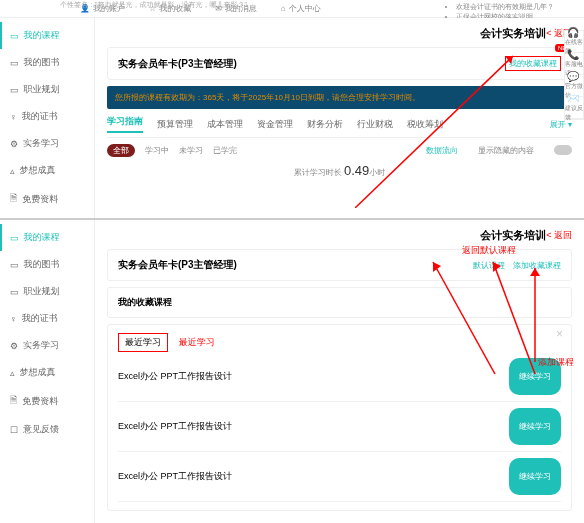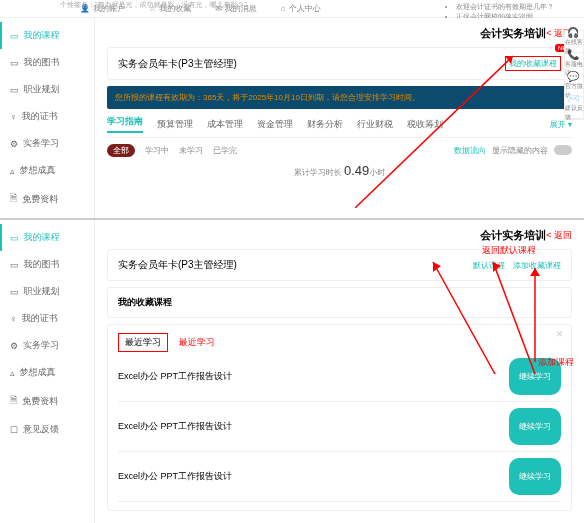--- a/index.html
+++ b/index.html
@@ -12,30 +12,30 @@
 .section{display:flex}
 .sidebar{width:95px;background:#fff;padding:4px 0;border-right:1px solid #eee}
 .sidebar .item{padding:7px 10px;font-size:9px;color:#666;display:flex;align-items:center;gap:5px;cursor:pointer}
 .sidebar .item.active{color:#1fc0b8;border-left:2px solid #1fc0b8;padding-left:8px}
 .main{flex:1;background:#fff;padding:8px 12px;position:relative}
 .title-row{display:flex;justify-content:flex-end;align-items:center;margin-bottom:6px}
 .title-row h2{font-size:11px;font-weight:bold}
 .back{color:#f00;font-size:9px}
 .card{border:1px solid #eee;border-radius:3px;padding:8px 10px;margin-bottom:6px;position:relative}
 .card.member{display:flex;justify-content:space-between;align-items:center}
-.card.member .name{font-size:10px;font-weight:normal}
+.card.member .name{font-size:10px;font-weight:bold}
 .fav-link{color:#1fc0b8;font-size:8px;border:1.5px solid red;padding:1px 3px}
 .new-badge{position:absolute;top:-4px;right:-4px;background:red;color:#fff;font-size:6px;padding:1px 3px;border-radius:3px}
 .notice{background:#0c4a6e;color:#e08a00;font-size:8px;padding:6px 8px;border-radius:2px;margin-bottom:6px}
 .tabs{display:flex;gap:14px;font-size:9px;color:#666;border-bottom:1px solid #eee;padding-bottom:4px;margin-bottom:6px;align-items:center}
 .tabs .tab.active{color:#1fc0b8;font-weight:bold;border-bottom:2px solid #1fc0b8;padding-bottom:3px}
 .tabs .expand{margin-left:auto;color:#1fc0b8;font-size:8px}
 .filters{display:flex;gap:10px;font-size:8px;color:#888;align-items:center;margin-bottom:6px}
 .filters .chip{background:#7f1d1d;color:#fff;padding:1px 6px;border-radius:8px;font-size:8px}
-.filters .right{margin-left:auto;display:flex;gap:6px;align-items:flex-start}
+.filters .right{margin-left:auto;display:flex;gap:20px;align-items:flex-start}
 .filters .right .stat{color:#1fc0b8}
 .study-time{font-size:8px;color:#888;text-align:center}
 .study-time .num{font-size:13px;color:#333}
 .section2{border-top:2px solid #ccc}
 .links{display:flex;gap:8px;font-size:8px;justify-content:flex-end}
 .links a{color:#1fc0b8}
 .recent-box{border:1.5px solid red;padding:2px 6px;display:inline-block;font-size:9px}
 .recent-label{color:red;font-size:9px;margin-left:8px}
 .course-row{display:flex;justify-content:space-between;align-items:center;padding:6px 0;border-bottom:1px solid #f0f0f0;font-size:9px}
 .course-row .btn{background:#1fc0b8;color:#fff;padding:13px 10px;border-radius:10px;font-size:8px}
@@ -152,21 +152,21 @@
           </div>
       <div class="course-row">
             <span>Excel办公 PPT工作报告设计</span>
             <span class="btn">继续学习</span>
           </div>
       <div class="course-row">
             <span>Excel办公 PPT工作报告设计</span>
             <span class="btn">继续学习</span>
           </div>
     </div>
-    <span class="red-ann" style="right:48px;top:24px">返回默认课程</span>
+    <span class="red-ann" style="right:68px;top:24px">返回默认课程</span>
     <span class="red-ann" style="right:10px;top:136px">添加课程</span>
     <svg class="arrow" style="left:330px;top:34px;width:80px;height:120px">
           <line x1="70" y1="120" x2="8" y2="8" stroke="red" stroke-width="1.5"></line>
           <polygon points="8,8 8,18 16,12" fill="red"></polygon>
         </svg>
     <svg class="arrow" style="left:390px;top:34px;width:60px;height:120px">
           <line x1="50" y1="120" x2="8" y2="8" stroke="red" stroke-width="1.5"></line>
           <polygon points="8,8 8,18 16,12" fill="red"></polygon>
         </svg>
     <svg class="arrow" style="left:420px;top:42px;width:40px;height:100px">

